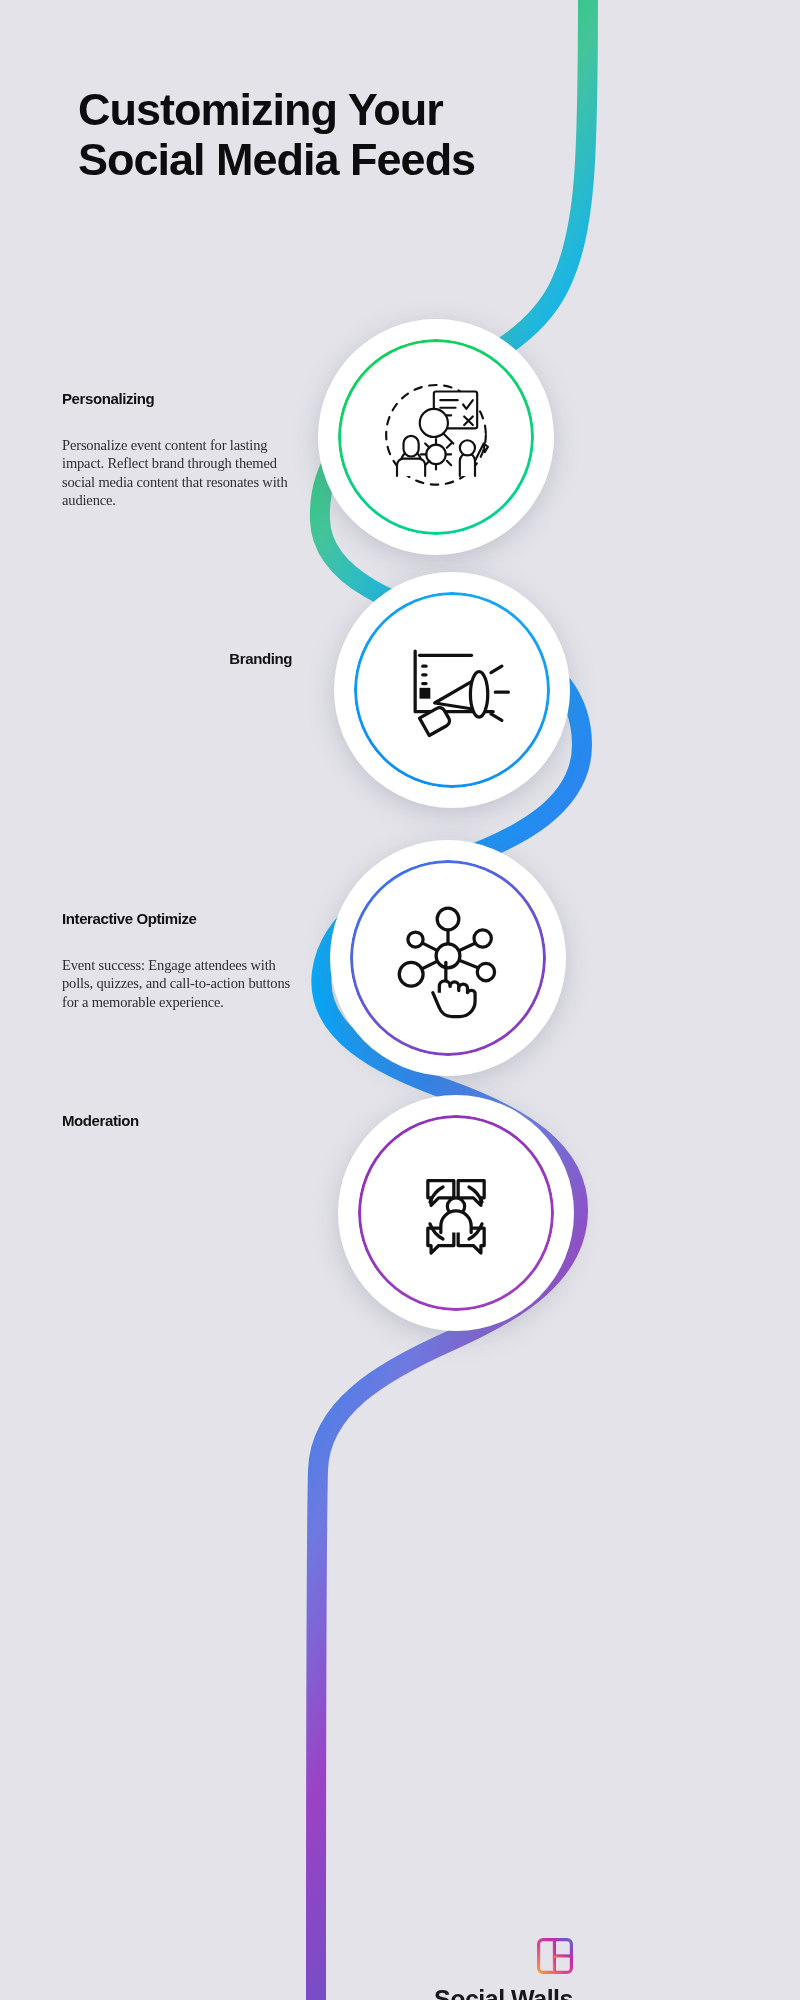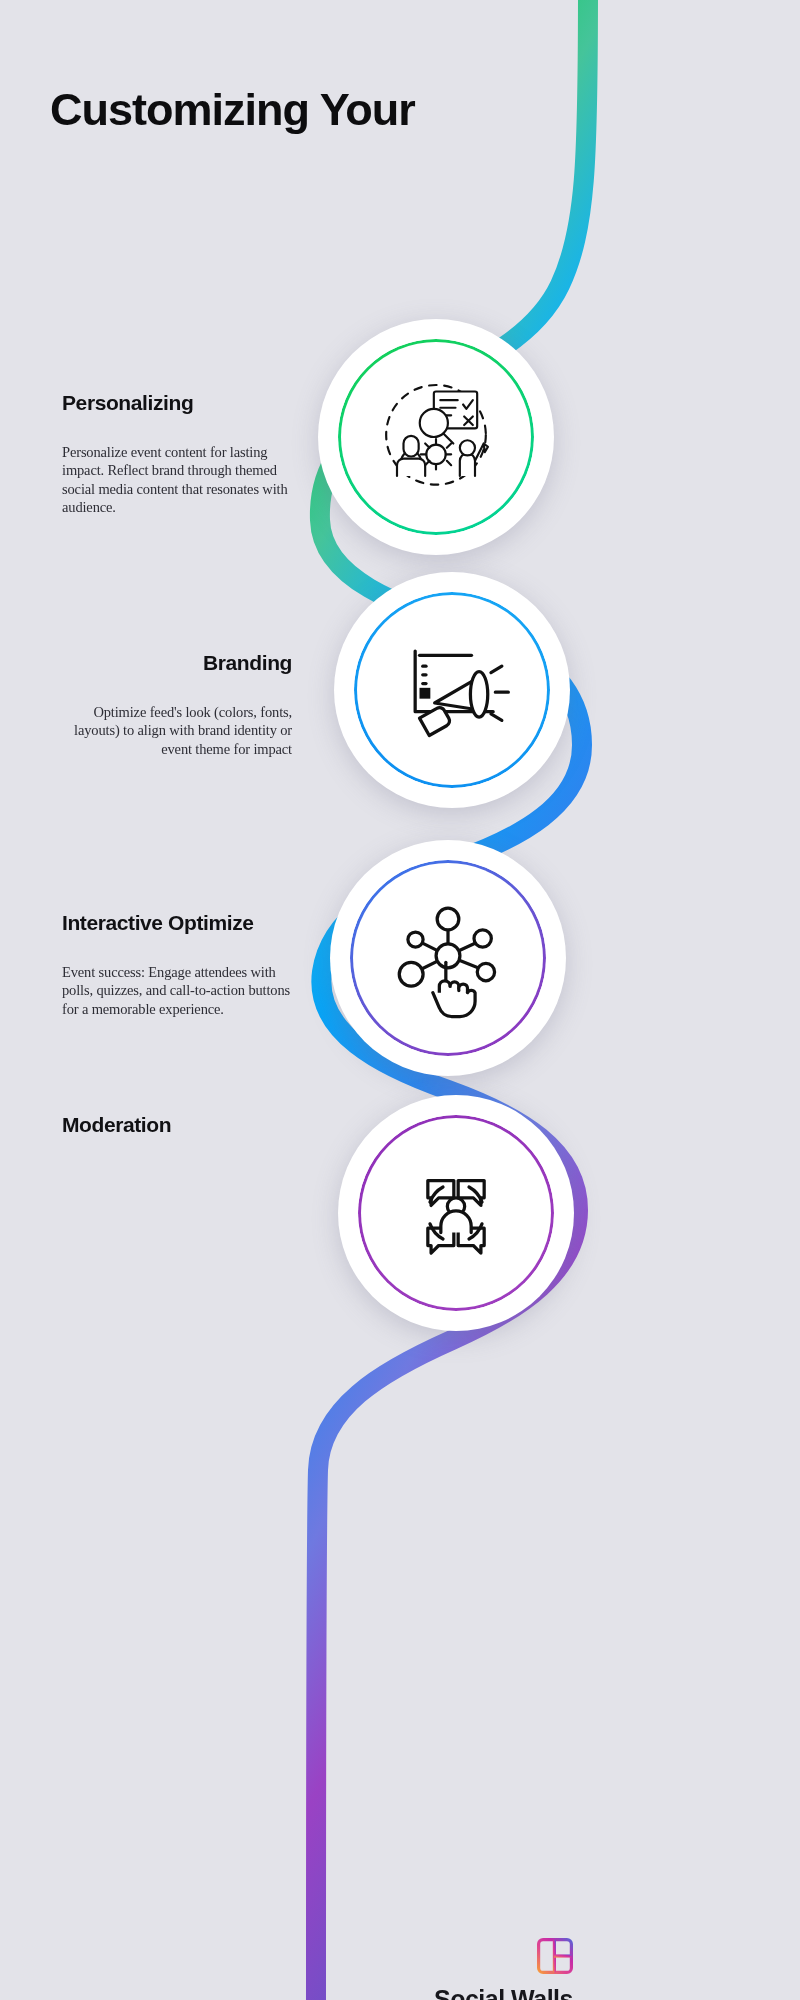--- a/index.html
+++ b/index.html
@@ -23,31 +23,31 @@
     position:absolute;
     left:50px; top:85px;
     width:520px;
     z-index:5;
     font-size:45px;
     font-weight:bold;
     line-height:1.12;
     letter-spacing:-1.0px;
     color:#0d0d0f;
   }
-  #page-title .ln { display:block; }
+  #page-title .ln { display:block;margin-left:28px; }
 
   
   .section-text {
     position:absolute;
     z-index:5;
     left:62px;
     width:230px;
   }
   .section-title {
-    font-size:21px;
+    font-size:15px;
     font-weight:bold;
     color:#111114;
     letter-spacing:-0.4px;
     line-height:1.2;
     margin-bottom:28px;
   }
   .section-body {
     font-size:14.5px;
     line-height:1.26;
     color:#2d2d35;
@@ -152,30 +152,30 @@
            C 386 886, 330 916, 322 972
            C 314 1032, 380 1066, 448 1090
            C 520 1116, 578 1150, 578 1210
            C 578 1272, 520 1310, 452 1340
            C 380 1372, 320 1408, 318 1470
            C 316 1540, 316 1760, 316 2010" fill="none" stroke="url(#ribbonGrad)" stroke-width="20" stroke-linecap="round"></path>
 </svg>
 
 <h1 id="page-title">
   <span class="ln">Customizing Your</span>
+  <span class="ln">Social Media Feeds</span>
 </h1>
 
 <div class="section-text" id="text-1">
   <div class="section-title">Personalizing</div>
   <div class="section-body">Personalize event content for lasting impact. Reflect brand through themed social media content that resonates with audience.</div>
 </div>
 
 <div class="section-text" id="text-2">
   <div class="section-title">Branding</div>
-  <div class="section-body">Optimize feed's look (colors, fonts, layouts) to align with brand identity or event theme for impact</div>
 </div>
 
 <div class="section-text" id="text-3">
   <div class="section-title">Interactive Optimize</div>
   <div class="section-body">Event success: Engage attendees with polls, quizzes, and call-to-action buttons for a memorable experience.</div>
 </div>
 
 <div class="section-text" id="text-4">
   <div class="section-title">Moderation</div>
 </div>

